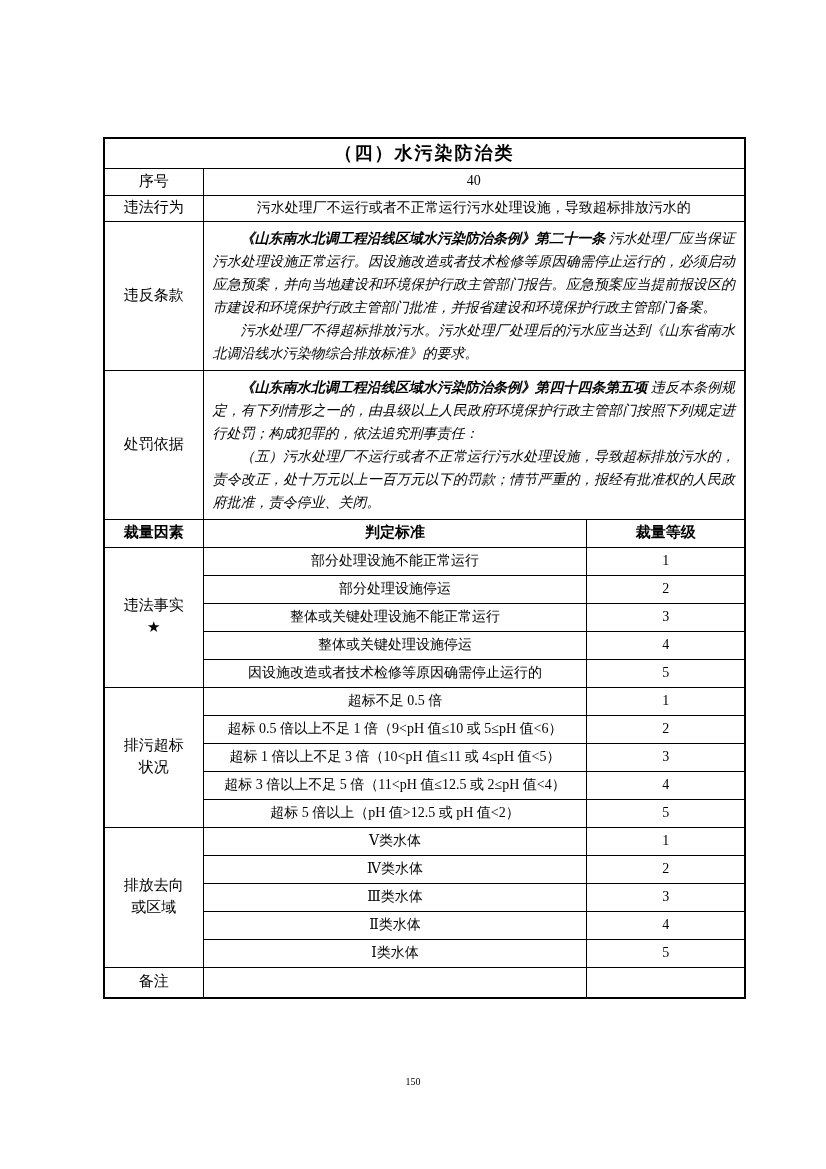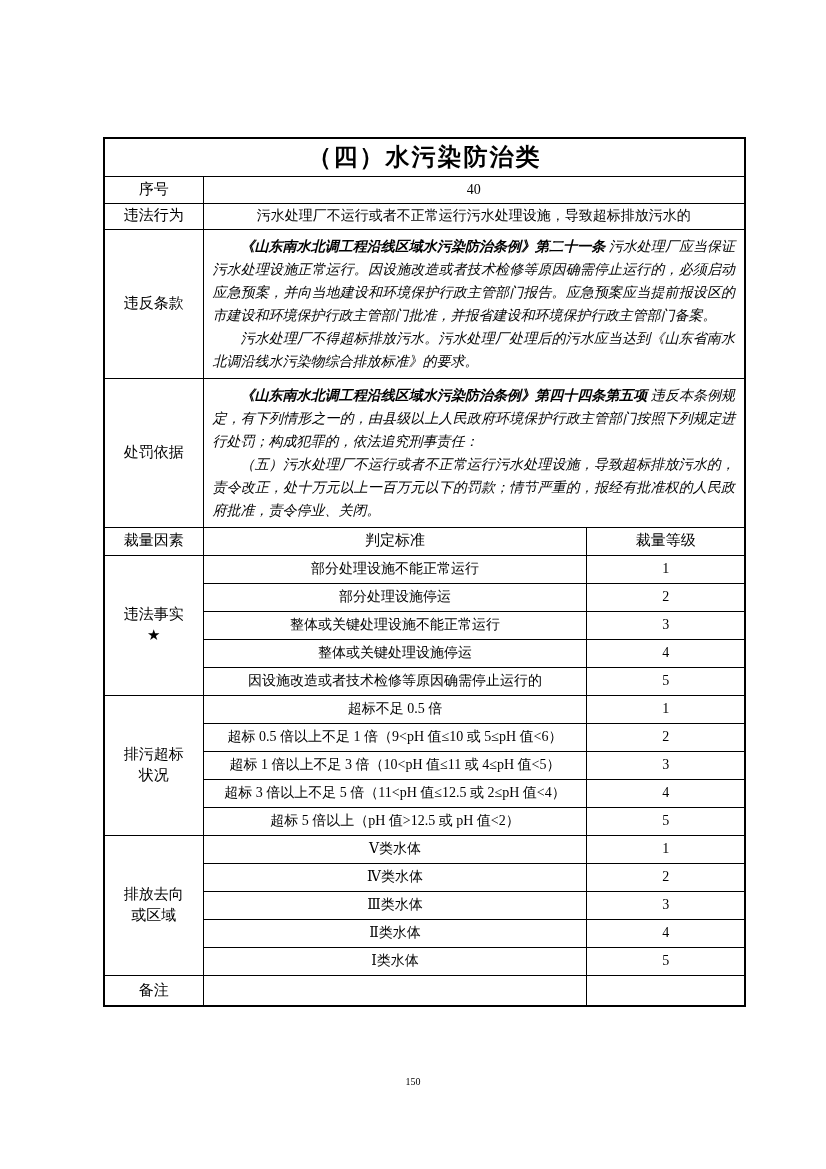--- a/index.html
+++ b/index.html
@@ -19,27 +19,27 @@
   col.c1 { width: 99px; }
   col.c3 { width: 158px; }
   td {
     border: 1px solid #000;
     font-size: 14px;
     text-align: center;
     vertical-align: middle;
     padding: 1px 4px;
     line-height: 1.45;
   }
-  tr.title-row td { height: 30px; font-size: 24px; font-weight: bold; letter-spacing: 2px; }
+  tr.title-row td { height: 30px; font-size: 18px; font-weight: bold; letter-spacing: 2px; }
   tr.r27 { height: 27px; }
   tr.r26 { height: 26px; }
   tr.r28 { height: 28px; }
   tr.note-row { height: 31px; }
   td.lbl { font-weight: normal; font-size: 15px; }
-  tr.hdr td { font-weight: normal; font-size: 15px; height: 28px; }
+  tr.hdr td { font-weight: bold; font-size: 15px; height: 28px; }
   td.paras { text-align: left; padding: 5px 9px 5px 9px; height: 138px; font-style: italic; }
   td.paras2 { height: 141px; }
   td.paras p {
     text-indent: 2em;
     text-align: justify;
     font-size: 14px;
     line-height: 23px;
   }
   td.paras p b { font-weight: bold; }
   .pagenum {

